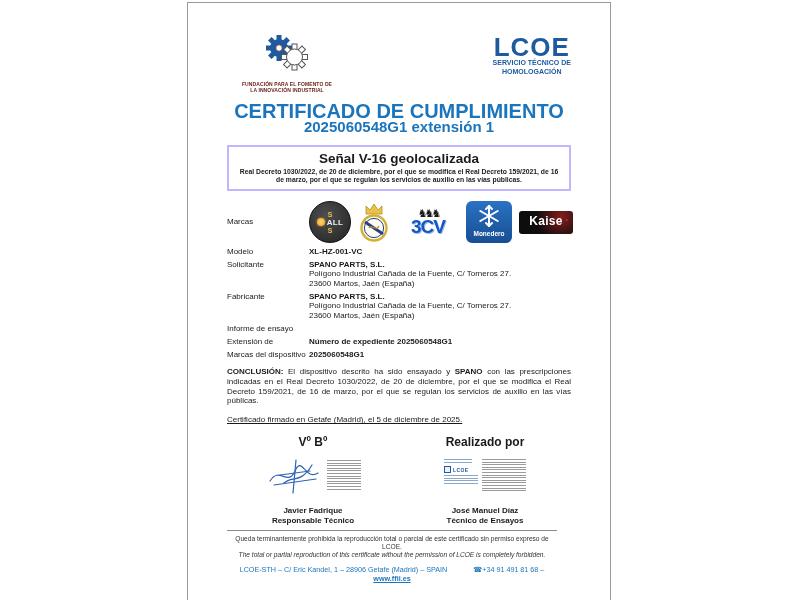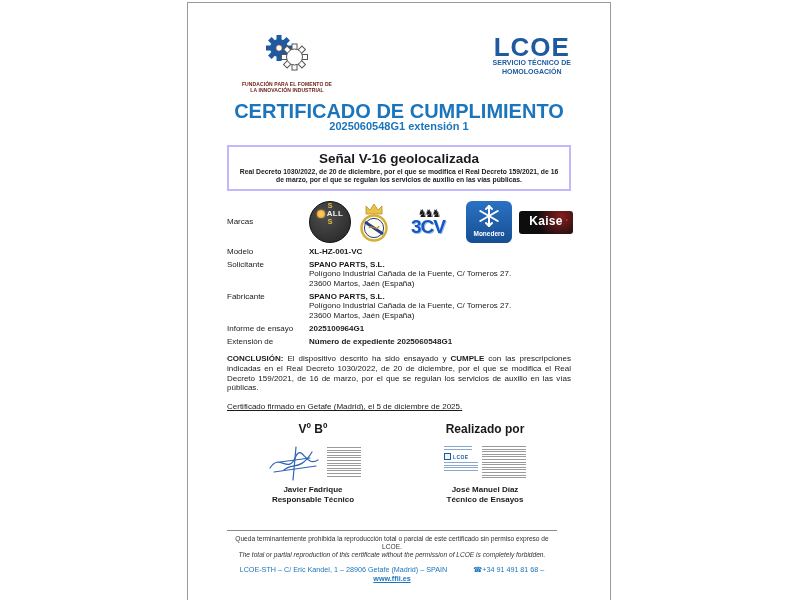--- a/index.html
+++ b/index.html
@@ -13,39 +13,39 @@
   .hdr{display:flex;justify-content:space-between;align-items:flex-start;margin-top:28px;}
   .ffii{width:120px;text-align:center;}
   .ffii-cap{font-size:5px;font-weight:bold;color:#6b2418;line-height:6px;margin-top:2px;letter-spacing:.1px;}
   .lcoe{text-align:center;margin-top:4px;}
   .lcoe-main{font-size:26px;font-weight:bold;color:#1e5a9e;line-height:24px;letter-spacing:1px;}
   .lcoe-sub{font-size:7px;font-weight:bold;color:#1e5a9e;line-height:8.5px;}
 
   
   .title{ text-align:center;margin-top:10px;color:#1b75bc;font-weight:bold;}
   .title .t1{font-size:20px;line-height:16px;}
-  .title .t2{font-size:11px;line-height:15px;}
+  .title .t2{font-size:15px;line-height:15px;}
 
   
   .pbox{border:2px solid #c4b5fd;margin-top:11px;padding:4px 6px 5px 6px;text-align:center;}
   .pbox-title{font-size:13.5px;font-weight:bold;line-height:15px;}
   .pbox-sub{font-size:6.8px;font-weight:bold;line-height:8px;margin-top:2px;}
 
   
   .fields{margin-top:10px;font-size:8px;}
   .frow{display:flex;margin-top:3.5px;}
   .lbl{width:82px;flex:0 0 82px;line-height:9.5px;}
   .val{flex:1;line-height:9.5px;}
   .b{font-weight:bold;}
   .addr{line-height:9.5px;}
 
   
   .brands{display:flex;align-items:center;gap:7px;height:42px;}
   .sos{width:42px;height:42px;border-radius:50%;background:radial-gradient(circle at 40% 35%,#4e4e4e,#232323);
-       border:1px solid #111;display:flex;flex-direction:column;align-items:center;justify-content:flex-start;
+       border:1px solid #111;display:flex;flex-direction:column;align-items:center;justify-content:center;
        color:#e6c14a;font-weight:bold;box-sizing:border-box;}
   .sos .s{font-size:7px;line-height:7px;}
   .sos .mid{display:flex;align-items:center;gap:2px;line-height:9px;}
   .sos .dot{width:8px;height:8px;border-radius:50%;background:radial-gradient(circle,#ffd870,#ef9c20);
             box-shadow:0 0 2px #f0a030;}
   .sos .all{color:#eee;font-size:8px;letter-spacing:.3px;}
   .cv3{width:62px;height:42px;display:flex;flex-direction:column;align-items:center;justify-content:center;}
   .cv3 .horses{font-size:11px;line-height:10px;letter-spacing:-3px;color:#161616;}
   .cv3 .txt{font-size:19px;font-weight:bold;color:#1257c4;line-height:18px;
             letter-spacing:-1px;text-shadow:1px 1px 0 #9db9e0;}
@@ -66,21 +66,21 @@
   .sigcol{flex:1;display:flex;flex-direction:column;align-items:center;}
   .sighead{font-size:12px;font-weight:bold;}
   .sigzone{height:46px;margin-top:3px;display:flex;align-items:center;gap:3px;}
   .mt{background:repeating-linear-gradient(to bottom,#9a9a9a 0 1px,transparent 1px 2.6px);}
   .mt-blue{background:repeating-linear-gradient(to bottom,#8aa8cc 0 1px,transparent 1px 2.6px);}
   .stamp{display:flex;align-items:flex-start;gap:4px;}
   .stamp-left{display:flex;flex-direction:column;gap:2px;}
   .stamp-row{display:flex;align-items:center;gap:2px;}
   .stamp-gear{width:7px;height:7px;border:1px solid #1e5a9e;background:#eef3fa;box-sizing:border-box;}
   .stamp-lcoe{font-size:5px;font-weight:bold;color:#1e5a9e;letter-spacing:.4px;}
-  .signame{font-size:8px;font-weight:bold;line-height:9.5px;text-align:center;margin-top:0;}
+  .signame{font-size:8px;font-weight:bold;line-height:9.5px;text-align:center;margin-top:8px;}
 
   
   .footer{position:absolute;left:39px;right:53px;bottom:17px;text-align:center;}
   .fsep{border-top:1px solid #8a8a8a;margin-bottom:4px;}
   .fp1{font-size:6.6px;line-height:8px;color:#333;}
   .fp2{font-size:6.6px;line-height:8px;color:#333;font-style:italic;}
   .fcontact{margin-top:6px;font-size:7.2px;color:#1b75bc;}
   .fcontact .gap{display:inline-block;width:26px;}
   .fcontact a{color:#1b75bc;}
   .wsite{text-decoration:underline;font-weight:bold;}
@@ -204,32 +204,35 @@
           <div class="lbl">Fabricante</div>
           <div class="val">
             <div class="b">SPANO PARTS, S.L.</div>
             <div class="addr">Polígono Industrial Cañada de la Fuente, C/ Torneros 27.</div>
             <div class="addr">23600 Martos, Jaén (España)</div>
           </div>
         </div>
 
         <div class="frow">
           <div class="lbl">Informe de ensayo</div>
-          <div class="val b">2025100964G1</div>
         </div>
 
         <div class="frow">
           <div class="lbl">Extensión de</div>
           <div class="val b">Número de expediente 2025060548G1</div>
         </div>
 
 
-      </div>
-
-      <div class="concl"><span class="b">CONCLUSIÓN:</span><span> El dispositivo descrito ha sido ensayado y </span><span class="b">CUMPLE</span><span> con las prescripciones indicadas en el Real Decreto 1030/2022, de 20 de diciembre, por el que se modifica el Real Decreto 159/2021, de 16 de marzo, por el que se regulan los servicios de auxilio en las vías públicas.</span></div>
+        <div class="frow">
+          <div class="lbl">Marcas del dispositivo</div>
+          <div class="val b">2025060548G1</div>
+        </div>
+      </div>
+
+      <div class="concl"><span class="b">CONCLUSIÓN:</span><span> El dispositivo descrito ha sido ensayado y </span><span class="b">SPANO</span><span> con las prescripciones indicadas en el Real Decreto 1030/2022, de 20 de diciembre, por el que se modifica el Real Decreto 159/2021, de 16 de marzo, por el que se regulan los servicios de auxilio en las vías públicas.</span></div>
 
       <div class="signedline">Certificado firmado en Getafe (Madrid), el 5 de diciembre de 2025.</div>
 
       <div class="sigs">
         <div class="sigcol">
           <div class="sighead">Vº Bº</div>
           <div class="sigzone">
             <svg width="58" height="40" viewBox="0 0 58 40">
               <g stroke="#2f62b5" stroke-width="1.2" fill="none" stroke-linecap="round">
                 <path d="M4,26 C14,10 22,34 30,14 C36,2 40,26 52,18"></path>

